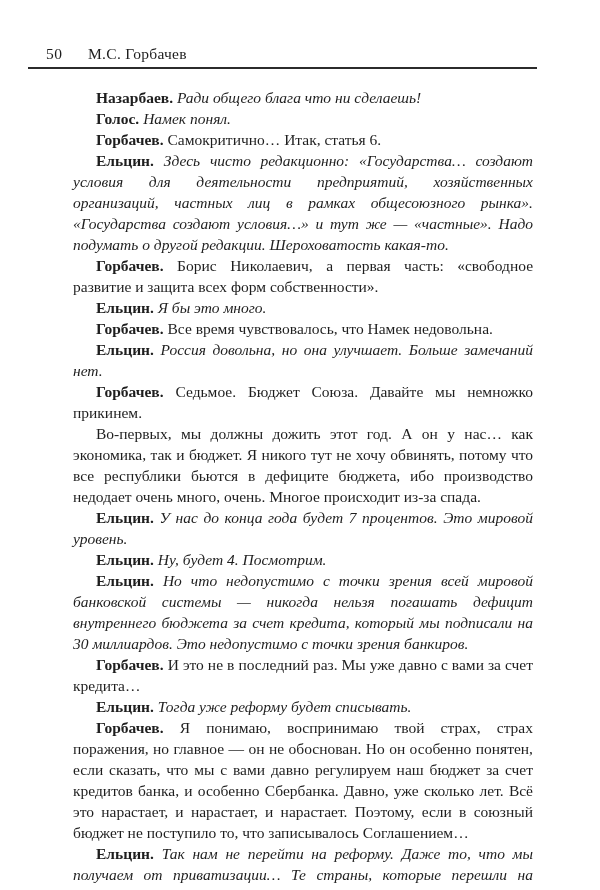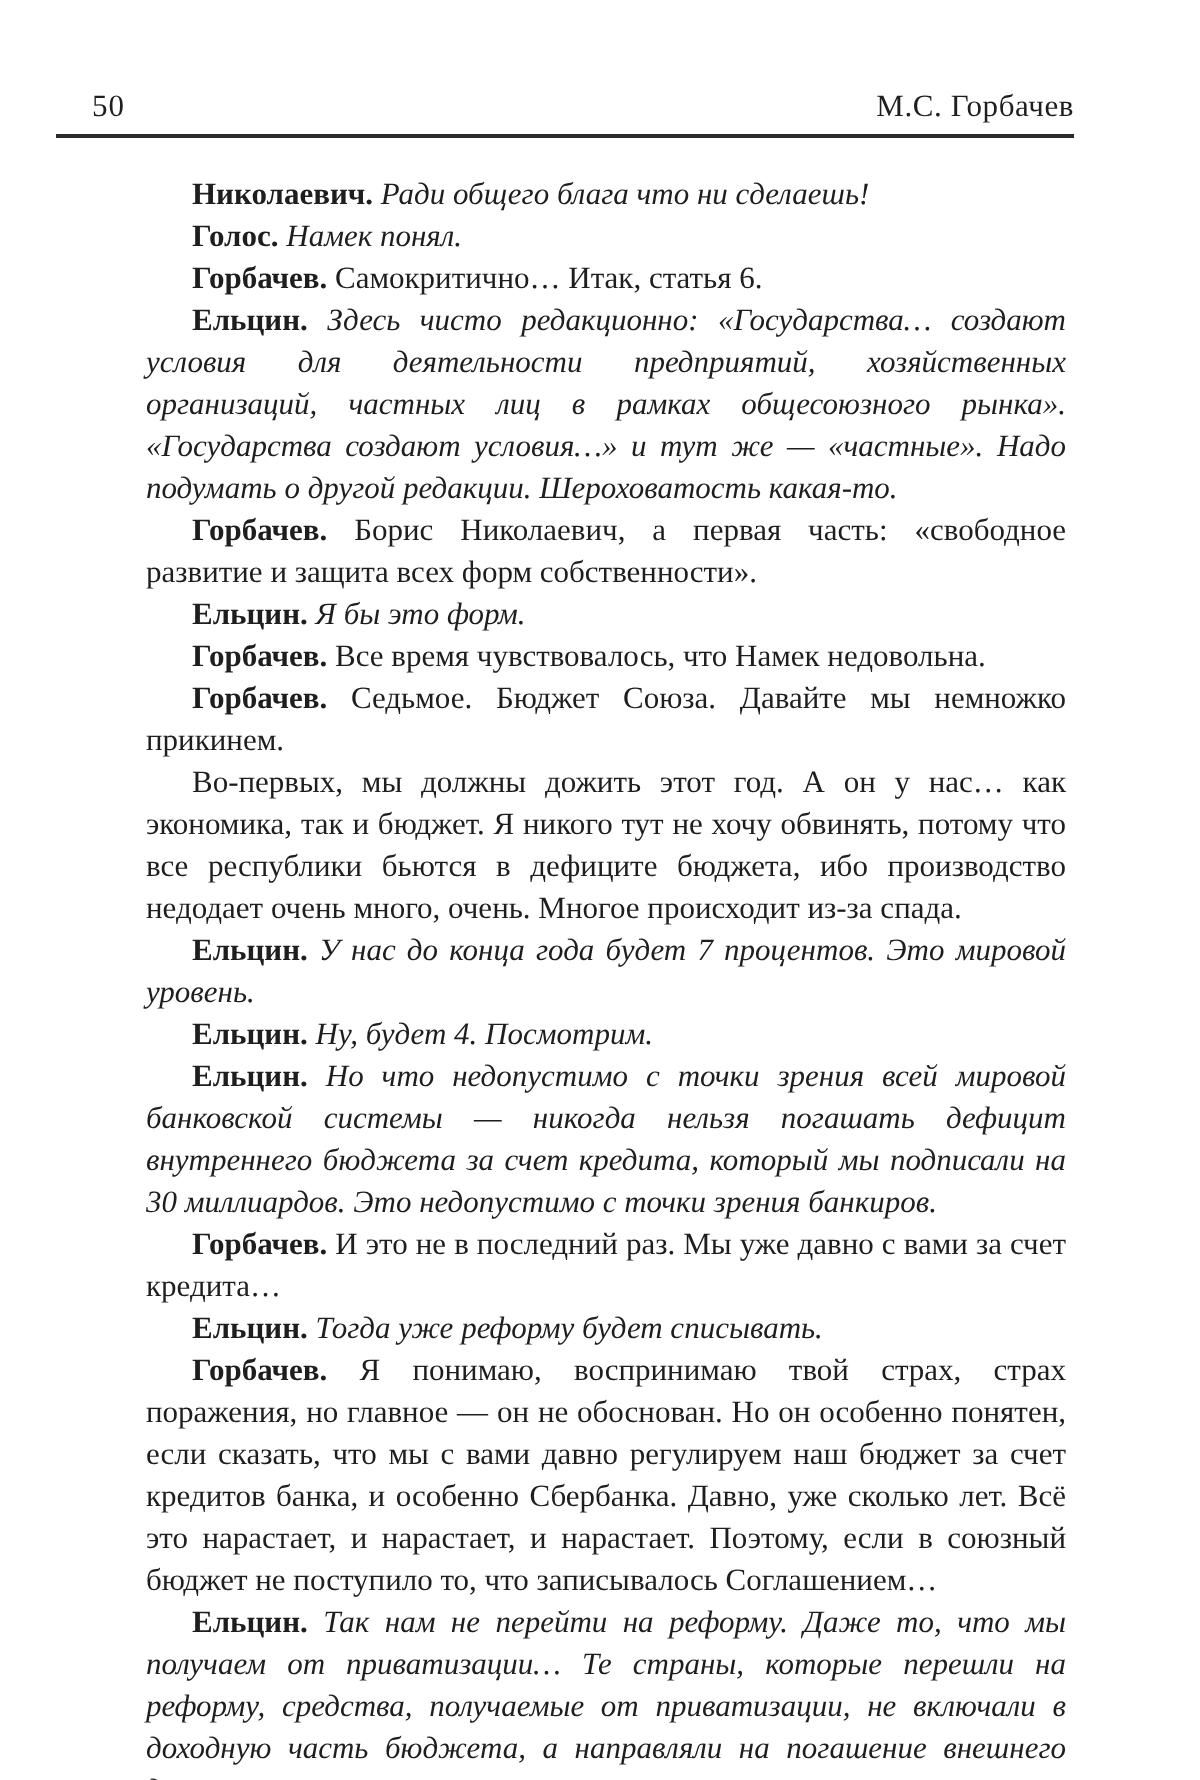--- a/index.html
+++ b/index.html
@@ -30,21 +30,21 @@
     left: 18px;
     bottom: 4px;
     font-size: 15.5px;
     letter-spacing: 0.5px;
   }
   .running-title {
     position: absolute;
     left: 60px;
     right: 0;
     bottom: 4px;
-    text-align: right;
+    text-align: left;
     font-size: 15.5px;
     letter-spacing: 0.3px;
   }
   .body-text {
     position: absolute;
     top: 87px;
     left: 73px;
     width: 460px;
   }
   .para {
@@ -67,27 +67,28 @@
 </head>
 <body>
 
 <div class="page">
   <header class="running-head">
     <span class="page-num">50</span>
     <span class="running-title">М.С. Горбачев</span>
   </header>
 
   <main class="body-text">
-      <p class="para italic"><b class="speaker">Николаевич.</b> <span>Ради общего блага что ни сделаешь!</span></p>
+      <p class="para italic"><b class="speaker">Назарбаев.</b> <span>Ради общего блага что ни сделаешь!</span></p>
       <p class="para italic"><b class="speaker">Голос.</b> <span>Намек понял.</span></p>
       <p class="para"><b class="speaker">Горбачев.</b> <span>Самокритично… Итак, статья 6.</span></p>
       <p class="para italic"><b class="speaker">Ельцин.</b> <span>Здесь чисто редакционно: «Государства… создают условия для деятельности предприятий, хозяйственных организаций, частных лиц в рамках общесоюзного рынка». «Государства создают условия…» и тут же — «частные». Надо подумать о другой редакции. Шероховатость какая-то.</span></p>
       <p class="para"><b class="speaker">Горбачев.</b> <span>Борис Николаевич, а первая часть: «свободное развитие и защита всех форм собственности».</span></p>
-      <p class="para italic"><b class="speaker">Ельцин.</b> <span>Я бы это форм.</span></p>
+      <p class="para italic"><b class="speaker">Ельцин.</b> <span>Я бы это много.</span></p>
       <p class="para"><b class="speaker">Горбачев.</b> <span>Все время чувствовалось, что Намек недовольна.</span></p>
+      <p class="para italic"><b class="speaker">Ельцин.</b> <span>Россия довольна, но она улучшает. Больше замечаний нет.</span></p>
       <p class="para"><b class="speaker">Горбачев.</b> <span>Седьмое. Бюджет Союза. Давайте мы немножко прикинем.</span></p>
       <p class="para"><span>Во-первых, мы должны дожить этот год. А он у нас… как экономика, так и бюджет. Я никого тут не хочу обвинять, потому что все республики бьются в дефиците бюджета, ибо производство недодает очень много, очень. Многое происходит из-за спада.</span></p>
       <p class="para italic"><b class="speaker">Ельцин.</b> <span>У нас до конца года будет 7 процентов. Это мировой уровень.</span></p>
       <p class="para italic"><b class="speaker">Ельцин.</b> <span>Ну, будет 4. Посмотрим.</span></p>
       <p class="para italic"><b class="speaker">Ельцин.</b> <span>Но что недопустимо с точки зрения всей мировой банковской системы — никогда нельзя погашать дефицит внутреннего бюджета за счет кредита, который мы подписали на 30 миллиардов. Это недопустимо с точки зрения банкиров.</span></p>
       <p class="para"><b class="speaker">Горбачев.</b> <span>И это не в последний раз. Мы уже давно с вами за счет кредита…</span></p>
       <p class="para italic"><b class="speaker">Ельцин.</b> <span>Тогда уже реформу будет списывать.</span></p>
       <p class="para"><b class="speaker">Горбачев.</b> <span>Я понимаю, воспринимаю твой страх, страх поражения, но главное — он не обоснован. Но он особенно понятен, если сказать, что мы с вами давно регулируем наш бюджет за счет кредитов банка, и особенно Сбербанка. Давно, уже сколько лет. Всё это нарастает, и нарастает, и нарастает. Поэтому, если в союзный бюджет не поступило то, что записывалось Соглашением…</span></p>
       <p class="para italic"><b class="speaker">Ельцин.</b> <span>Так нам не перейти на реформу. Даже то, что мы получаем от приватизации… Те страны, которые перешли на реформу, средства, получаемые от приватизации, не включали в доходную часть бюджета, а направляли на погашение внешнего долга.</span></p>
     </main>

